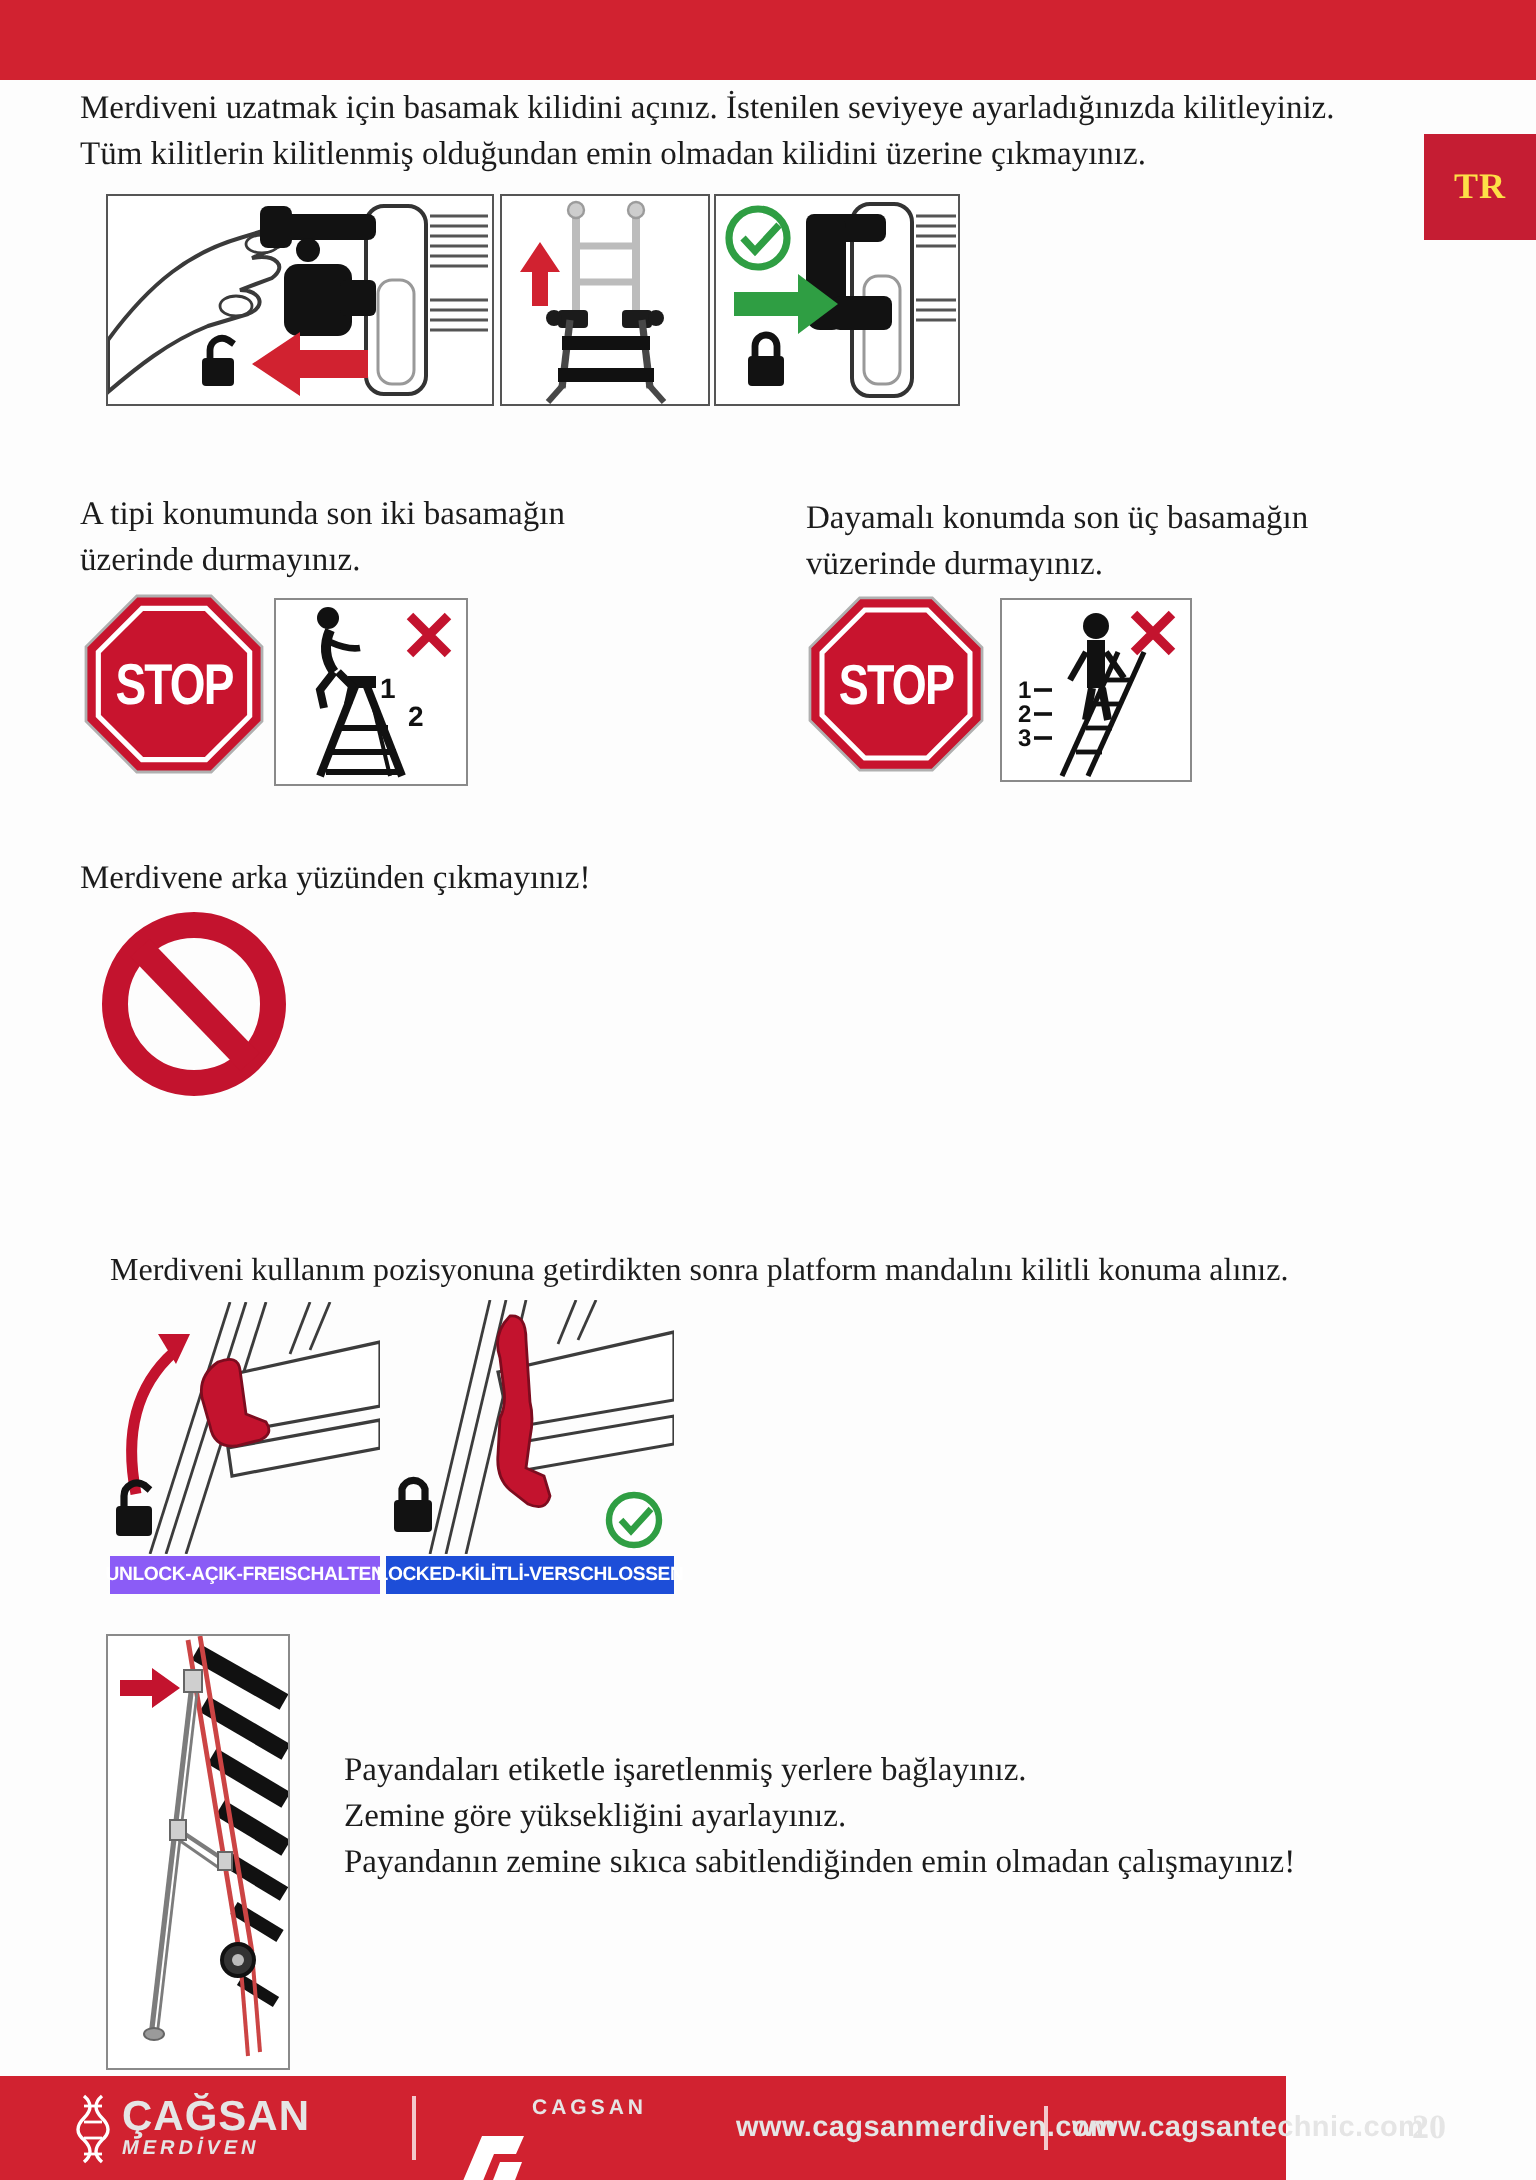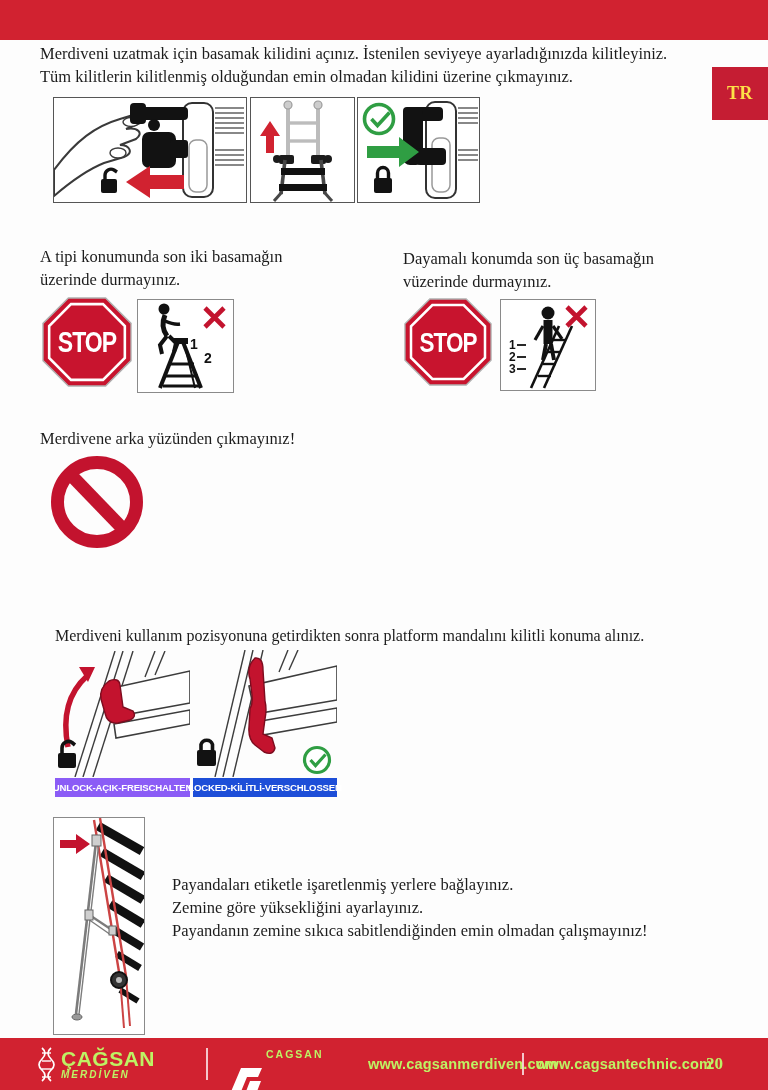--- a/index.html
+++ b/index.html
@@ -13,21 +13,21 @@
   .bodytext{font-size:16.5px;line-height:22.5px;}
   .figbox{border:1.6px solid #555;background:#fff;}
   .warnbox{border:1.4px solid #8a8a8a;background:#fff;}
   .h10{color:#cf2030;font-weight:bold;font-size:20.5px;line-height:27px;
        font-family:"Liberation Serif",serif;}
   .labelbar{height:19px;display:flex;align-items:center;justify-content:center;
             color:#fff;font-family:"Liberation Sans",sans-serif;font-weight:bold;
             font-size:9.6px;letter-spacing:-0.2px;white-space:nowrap;}
   .labelbar.red{background:#8b5cf6;}
   .labelbar.green{background:#1d4ed8;}
-  .footer{left:0;top:1038px;width:768px;height:52px;background:#d12230;color:#bef264;
+  .footer{left:0;top:1038px;width:643px;height:52px;background:#d12230;color:#e5e5e5;
           font-family:"Liberation Sans",sans-serif;}
   .f-divider{background:rgba(255,255,255,.75);width:2px;}
   .brandname{font-weight:bold;font-size:21px;letter-spacing:.5px;line-height:20px;}
   .brandsub{font-style:italic;font-weight:bold;font-size:10px;letter-spacing:2px;}
   .tech-top{font-weight:bold;font-size:10.5px;letter-spacing:2px;line-height:10px;}
   .tech-bottom{font-weight:normal;font-size:21px;letter-spacing:1px;line-height:16px;margin-top:36px;}
   .site{font-weight:bold;font-size:14.5px;letter-spacing:.2px;}
   .pagenum{font-family:"Liberation Serif",serif;font-weight:bold;font-size:17px;}
   svg{display:block;}
   svg text{font-family:"Liberation Sans",sans-serif;}

